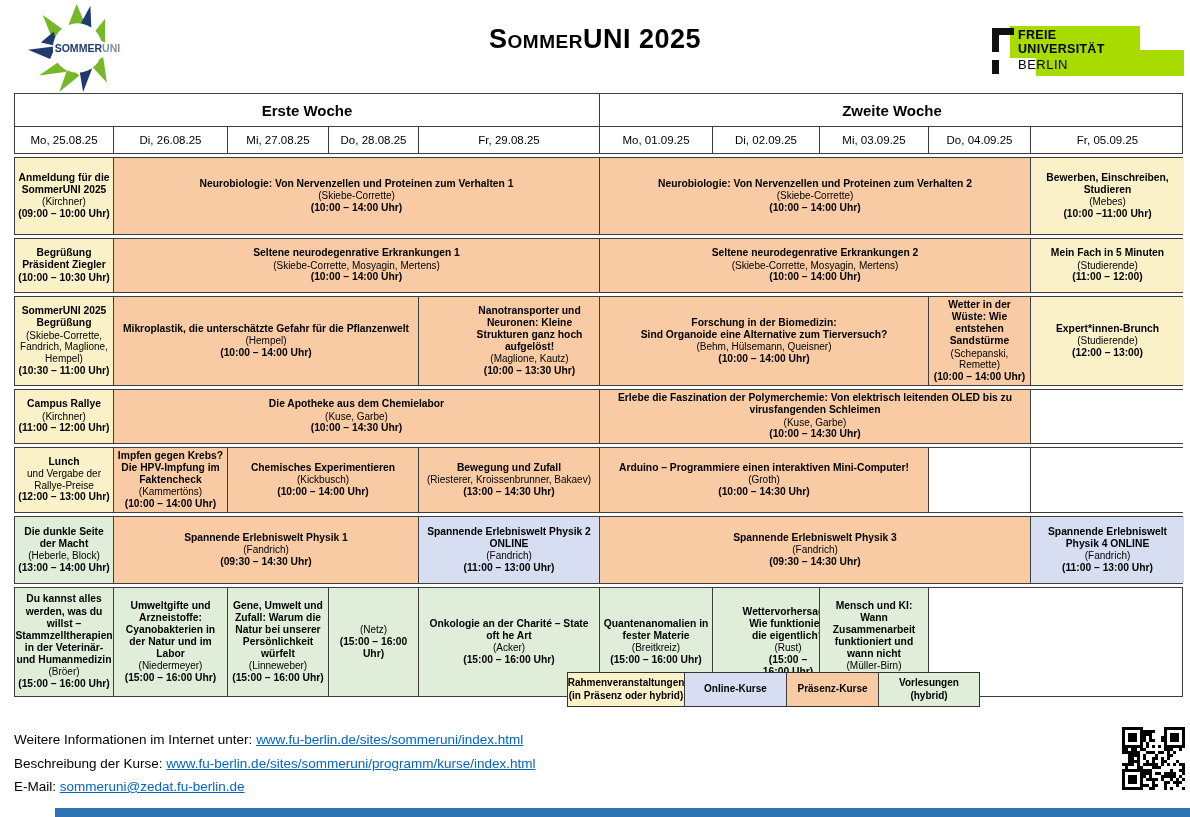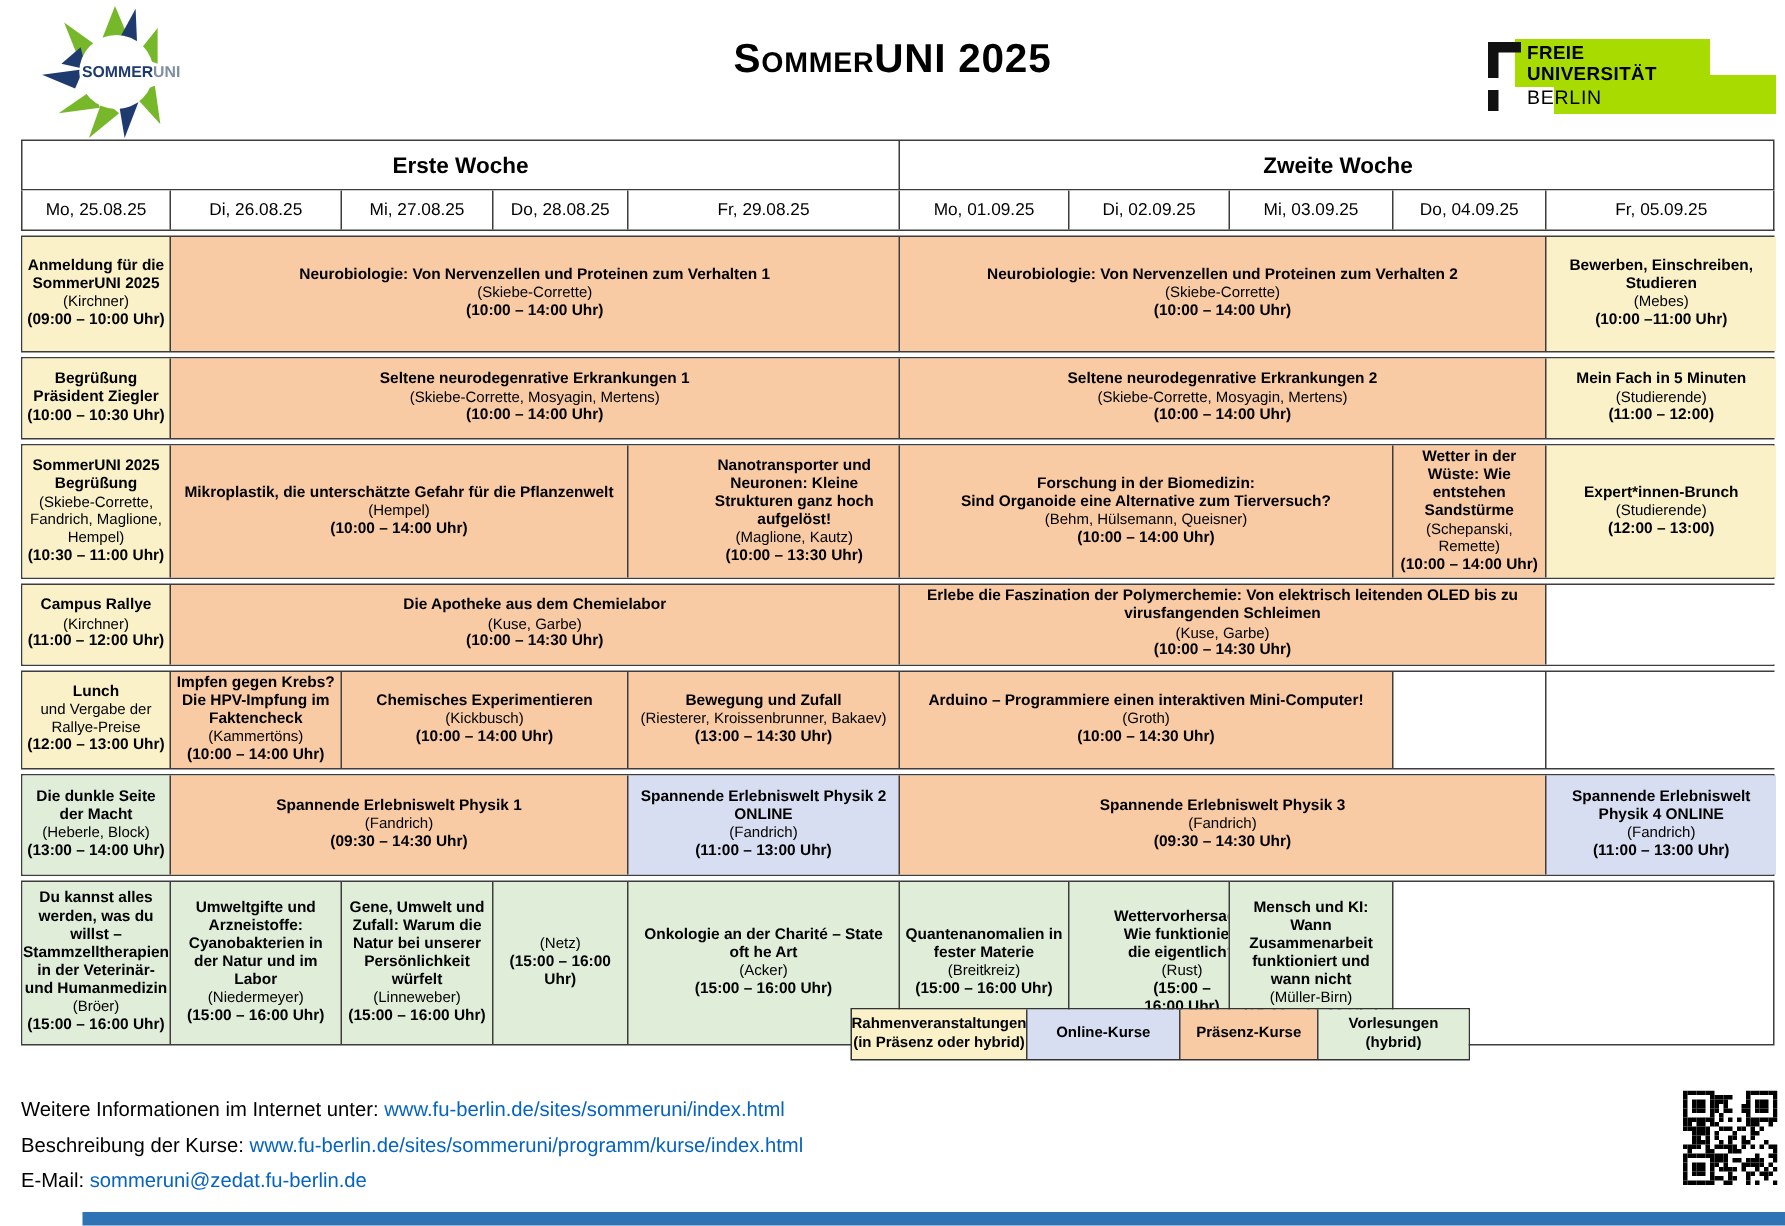--- a/index.html
+++ b/index.html
@@ -51,21 +51,21 @@
   .legend{
     position:absolute;left:567px;top:672px;
     display:grid;grid-template-columns:116px 102px 92px 101px;
     border:1.6px solid #333;box-sizing:border-box;
   }
   .legend .cell{min-height:33px;}
   .legend-label{font-size:10px;font-weight:bold;line-height:1.25;white-space:pre-line;}
 
   
   .footer{position:absolute;left:14px;top:728px;font-size:13.5px;line-height:23.5px;}
-  .flink{color:var(--c-link,#0563C1);cursor:pointer;}
+  .flink{color:var(--c-link,#0563C1);text-decoration:underline;cursor:pointer;}
   .qr{position:absolute;left:1122px;top:727px;width:63px;height:63px;}
   .bottom-bar{position:absolute;left:55px;top:808px;width:1135px;height:9px;background:var(--c-bar,#2E74B5);}
 </style>
 </head>
 <body>
 
 <div class="hdr">
   <svg class="suni-logo" viewBox="0 0 150 96">
     <g>
       <polygon points="55,0 66,26 44,28" fill="#76B82A"></polygon>

